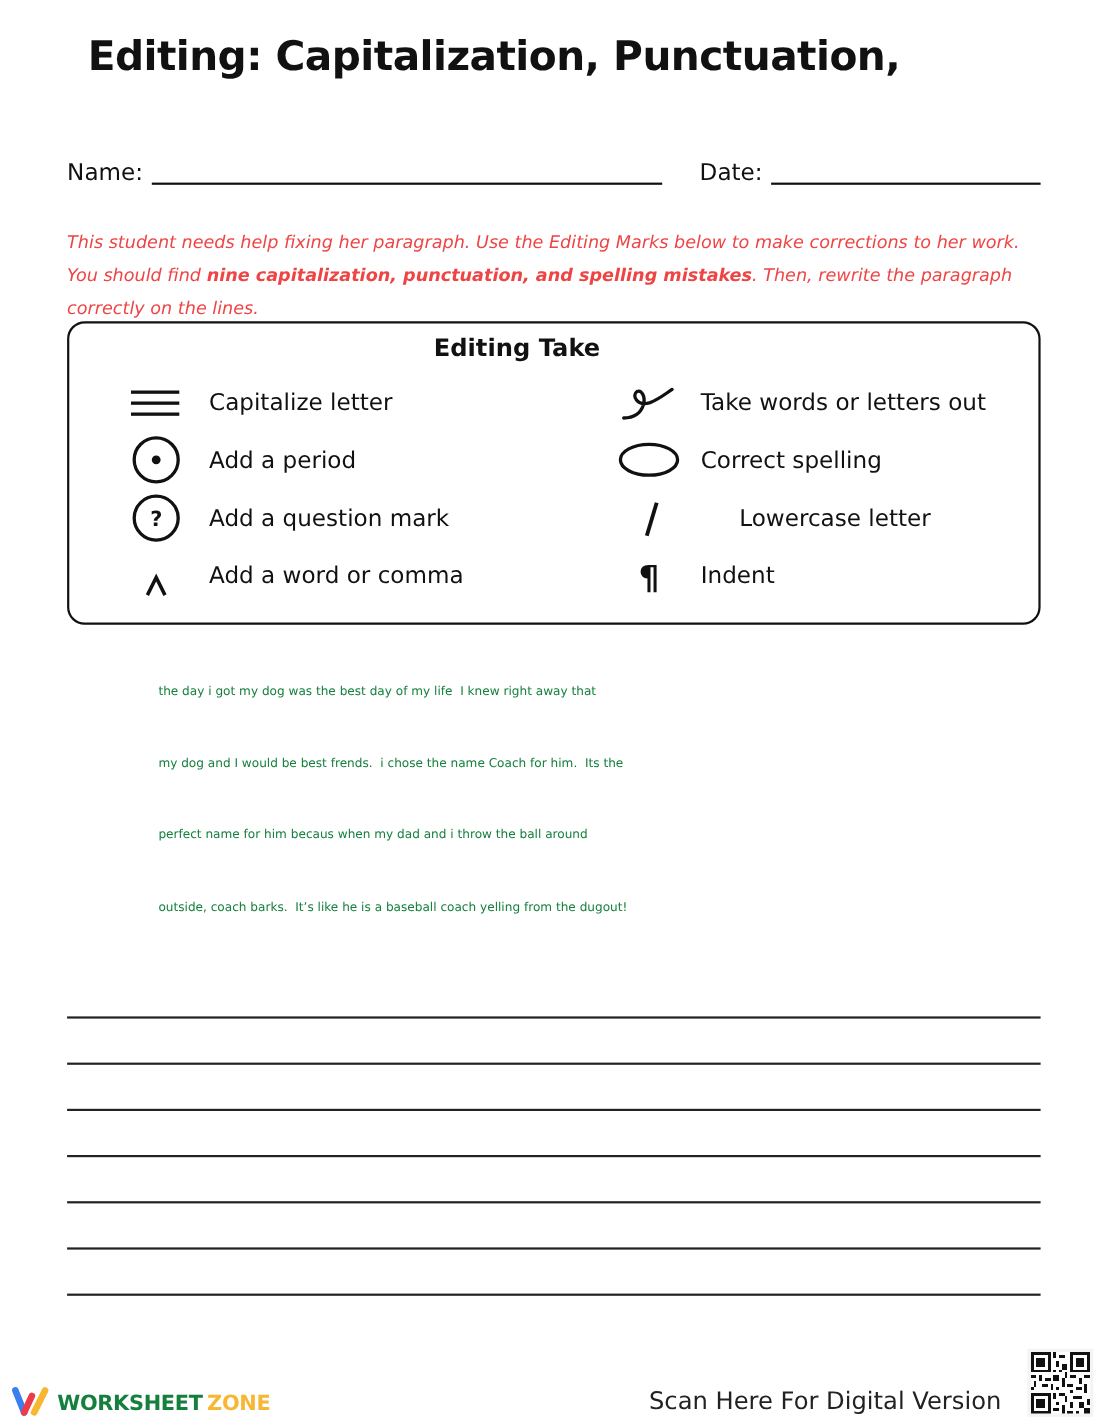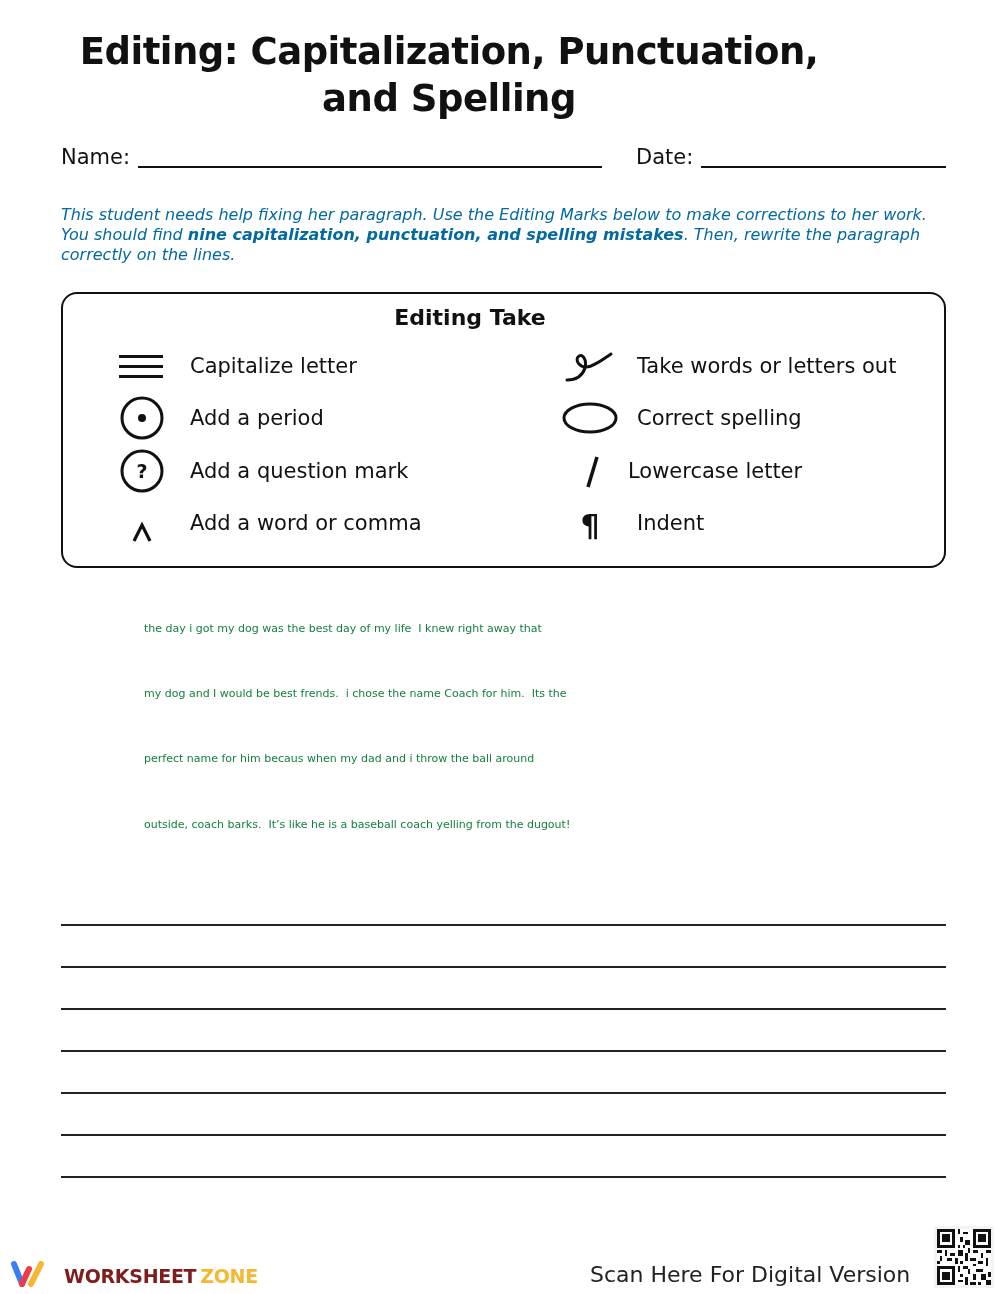--- a/index.html
+++ b/index.html
@@ -10,21 +10,21 @@
       position: absolute; left: 0; top: 28px; width: 898px;
       text-align: center; font-size: 37px; font-weight: bold; line-height: 47px;
       letter-spacing: -0.5px; color: #111;
     }
 
     .field-label { position: absolute; font-size: 21px; color: #111; top: 145px; }
     .field-line { position: absolute; height: 2px; background: #111; top: 166px; }
 
     .instructions {
       position: absolute; left: 61px; top: 205px; width: 880px;
-      font-size: 16px; font-style: italic; line-height: 20px; color: #0369a1;
+      font-size: 16px; font-style: italic; line-height: 30px; color: #ef4444;
     }
     .instructions b { font-weight: bold; }
 
     .marks-box {
       position: absolute; left: 61px; top: 292px; width: 885px; height: 276px;
       border: 2px solid #111; border-radius: 16px;
     }
     .marks-title {
       position: absolute; left: 0; top: 305px; width: 940px; text-align: center;
       font-size: 22px; font-weight: bold; color: #111;
@@ -33,32 +33,31 @@
     .mark-label { position: absolute; font-size: 21px; color: #111; white-space: nowrap; }
 
     .para-line {
       position: absolute; left: 144px; font-size: 11px; color: #15803d; white-space: pre;
     }
 
     .write-line { position: absolute; left: 61px; width: 885px; height: 2px; background: #222; }
 
     .logo { position: absolute; left: 10px; top: 1260px; display: flex; align-items: center; }
     .logo-text { font-size: 19px; font-weight: bold; letter-spacing: -0.3px; margin-left: 6px; }
-    .logo-a { color: #7f1d1d; margin-left: 12px; }
+    .logo-a { color: #15803d; }
     .logo-b { color: #f7b733; margin-left: 4px; }
 
     .scan-text { position: absolute; left: 590px; top: 1262px; font-size: 22px; color: #222; }
     .qr { position: absolute; left: 934px; top: 1226px; width: 60px; height: 62px; background: #f4f4f4; padding: 3px; }
   </style>
 </head>
 <body>
 
 <div class="title">
   <div>Editing: Capitalization, Punctuation,</div>
-  <div>and Spelling</div>
 </div>
 
 <span class="field-label" style="left:61px;">Name:</span>
 <div class="field-line" style="left:138px; width:464px;"></div>
 <span class="field-label" style="left:636px;">Date:</span>
 <div class="field-line" style="left:701px; width:245px;"></div>
 
 <p class="instructions"><span>This student needs help fixing her paragraph.  Use the Editing Marks below to make corrections to her work.  You should find </span><b>nine capitalization, punctuation, and spelling mistakes</b><span>.  Then, rewrite the paragraph correctly on the lines.</span></p>
 
 <div class="marks-box"></div>
@@ -108,21 +107,21 @@
       <ellipse cx="29" cy="18" rx="26" ry="14" fill="none" stroke="#111" stroke-width="3"></ellipse>
     </svg>
 </div>
 <span class="mark-label" style="left:637px; top:406px;">Correct spelling</span>
 
 <div class="mark-icon" style="left:562px; top:452px;">
   <svg width="20" height="36" viewBox="0 0 20 36">
       <path d="M15 3 L6 33" stroke="#111" stroke-width="3.5"></path>
     </svg>
 </div>
-<span class="mark-label" style="left:628px; top:459px;">Lowercase letter</span>
+<span class="mark-label" style="left:672px; top:459px;">Lowercase letter</span>
 
 <div class="mark-icon" style="left:560px; top:505px;">
   <span style="font-size:30px; font-weight:bold; color:#111; font-family:'DejaVu Sans', sans-serif;">¶</span>
 </div>
 <span class="mark-label" style="left:637px; top:511px;">Indent</span>
 
 <div class="para-line" style="top:622px;">the day i got my dog was the best day of my life  I knew right away that</div>
 <div class="para-line" style="top:687px;">my dog and I would be best frends.  i chose the name Coach for him.  Its the</div>
 <div class="para-line" style="top:752px;">perfect name for him becaus when my dad and i throw the ball around</div>
 <div class="para-line" style="top:818px;">outside, coach barks.  It’s like he is a baseball coach yelling from the dugout!</div>

